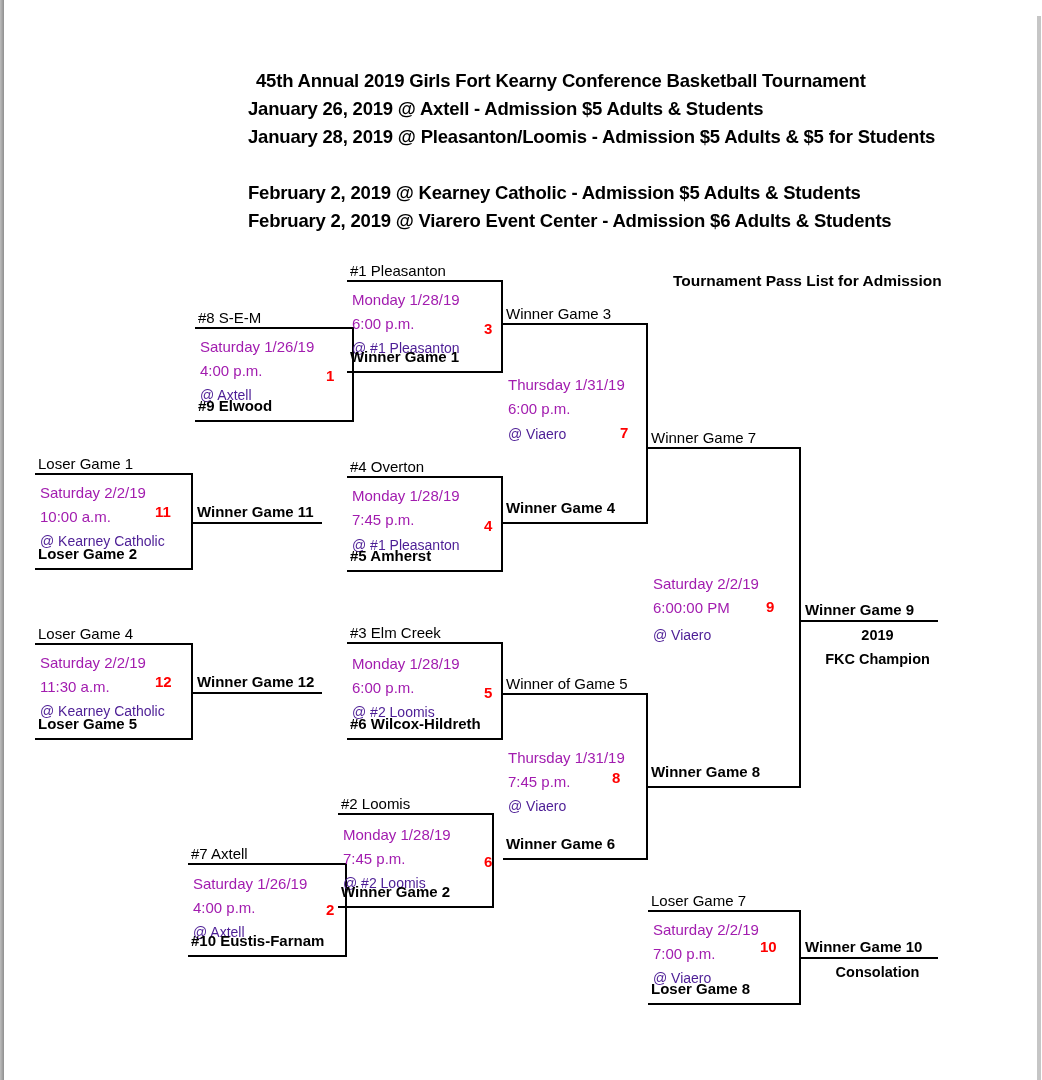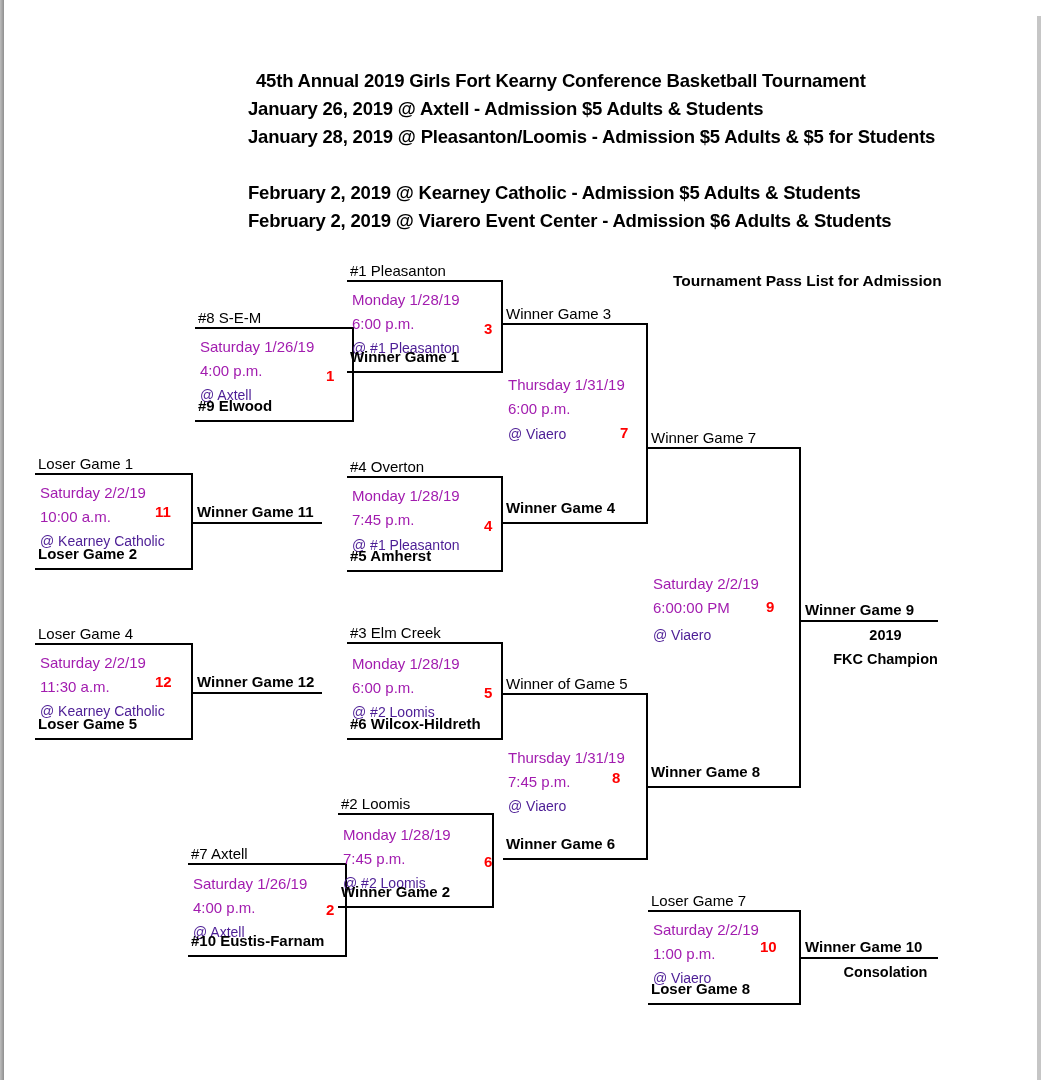--- a/index.html
+++ b/index.html
@@ -15,21 +15,21 @@
   .hdr{position:absolute;font-weight:700;font-size:18.5px;white-space:nowrap;letter-spacing:-0.2px;}
   .passnote{position:absolute;font-weight:700;font-size:15.5px;white-space:nowrap;}
   .box{position:absolute;border:2px solid #000;border-left:none;box-sizing:border-box;}
   .toplabel{position:absolute;left:3px;bottom:calc(100% + 3px);font-weight:400;font-size:15px;white-space:nowrap;}
   .botlabel{position:absolute;left:3px;bottom:6px;font-weight:700;font-size:15px;white-space:nowrap;margin-top:44px;}
   .row{position:absolute;left:5px;font-size:15px;color:#a21caf;white-space:nowrap;line-height:16px;}
   .row.loc{font-size:14px;color:#4c1d95;}
   .gnum{position:absolute;color:#ff0000;font-weight:700;font-size:15px;white-space:nowrap;}
   .wline{position:absolute;height:0;border-top:2px solid #000;}
   .wlabel{position:absolute;left:4px;bottom:4px;font-weight:700;font-size:15px;white-space:nowrap;text-align:right;}
-  .wsub{position:absolute;left:16px;top:5px;width:100%;text-align:center;font-weight:700;font-size:14.5px;white-space:nowrap;}
+  .wsub{position:absolute;left:8px;top:5px;width:100%;text-align:center;font-weight:700;font-size:14.5px;white-space:nowrap;}
   .wsub.second{top:29px;}
 </style>
 </head>
 <body>
 
 <div id="page">
 
   <div class="edge left"></div>
   <div class="edge right"></div>
 
@@ -124,21 +124,21 @@
 
   <div class="wline" style="left:801px;top:620px;width:137px">
     <div class="wlabel">Winner Game 9</div>
     <div class="wsub">2019</div>
     <div class="wsub second">FKC Champion</div>
   </div>
 
   <div class="box" style="left:648px;top:910px;width:153px;height:95px">
     <div class="toplabel">Loser Game 7</div>
     <div class="row" style="top:10px">Saturday 2/2/19</div>
-    <div class="row" style="top:34px">1:00 p.m.</div>
+    <div class="row" style="top:34px">7:00 p.m.</div>
     <div class="row loc" style="top:58px">@ Viaero</div>
     <div class="botlabel">Loser Game 8</div>
   </div>
   <div class="gnum" style="left:760px;top:938px">10</div>
 
   <div class="wline" style="left:801px;top:957px;width:137px">
     <div class="wlabel">Winner Game 10</div>
     <div class="wsub">Consolation</div>
   </div>
 

